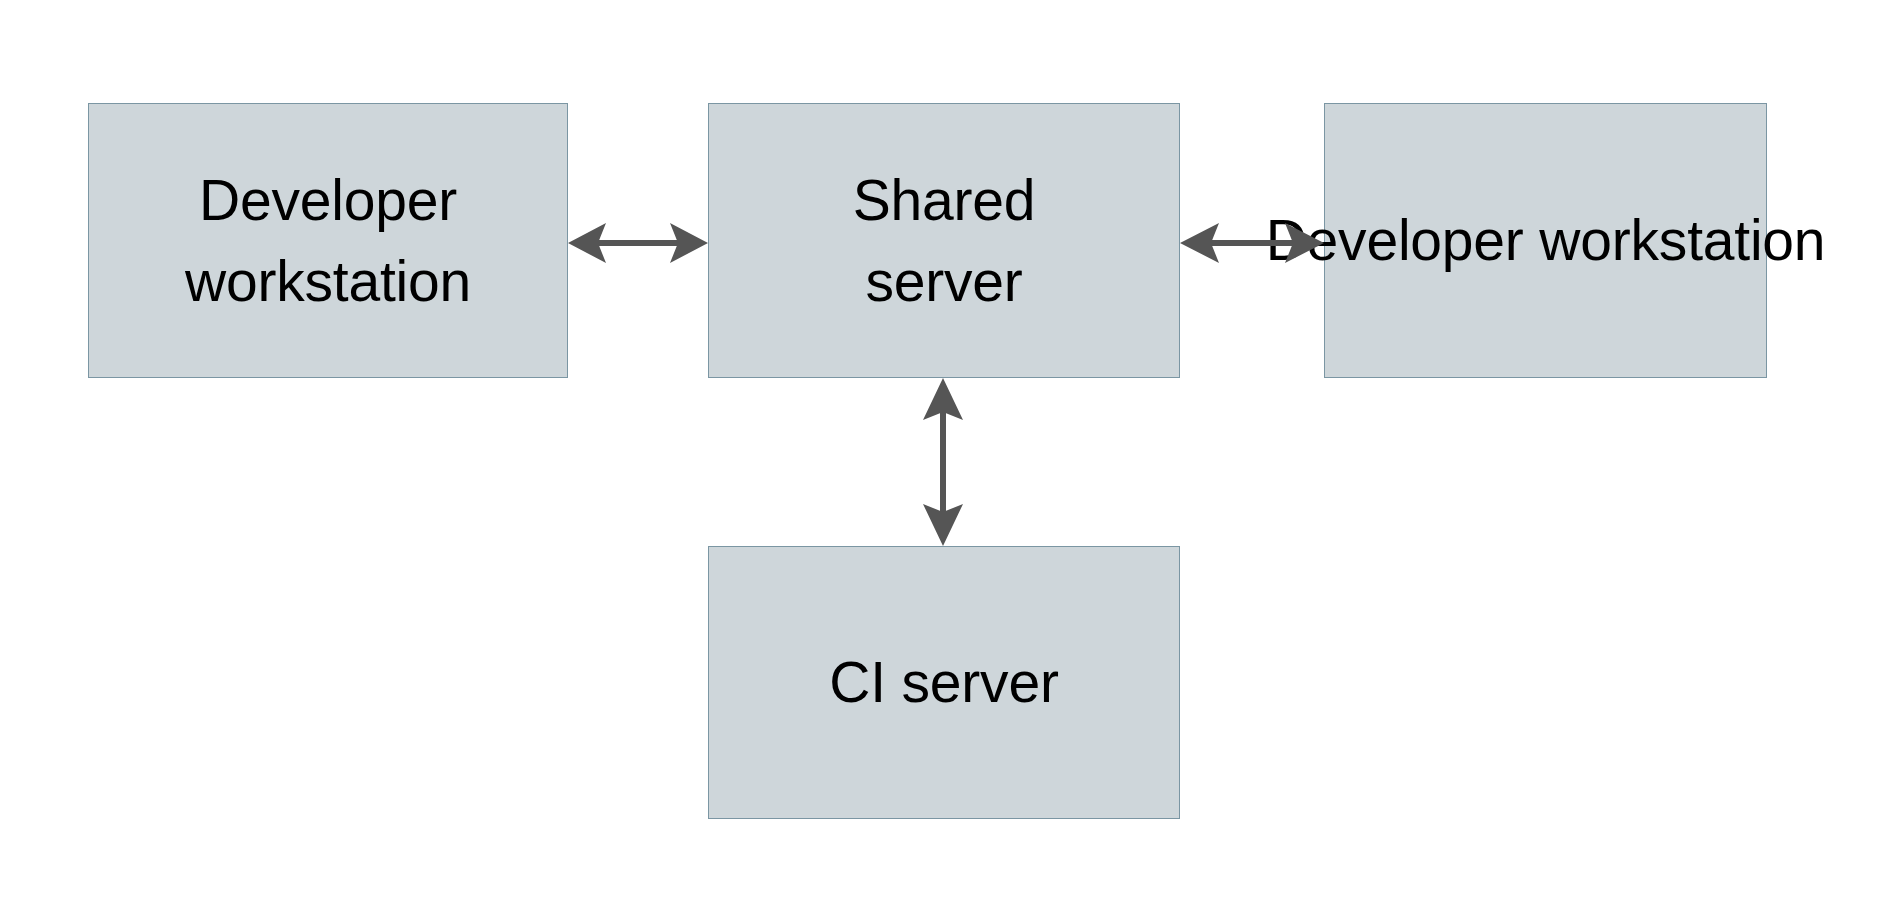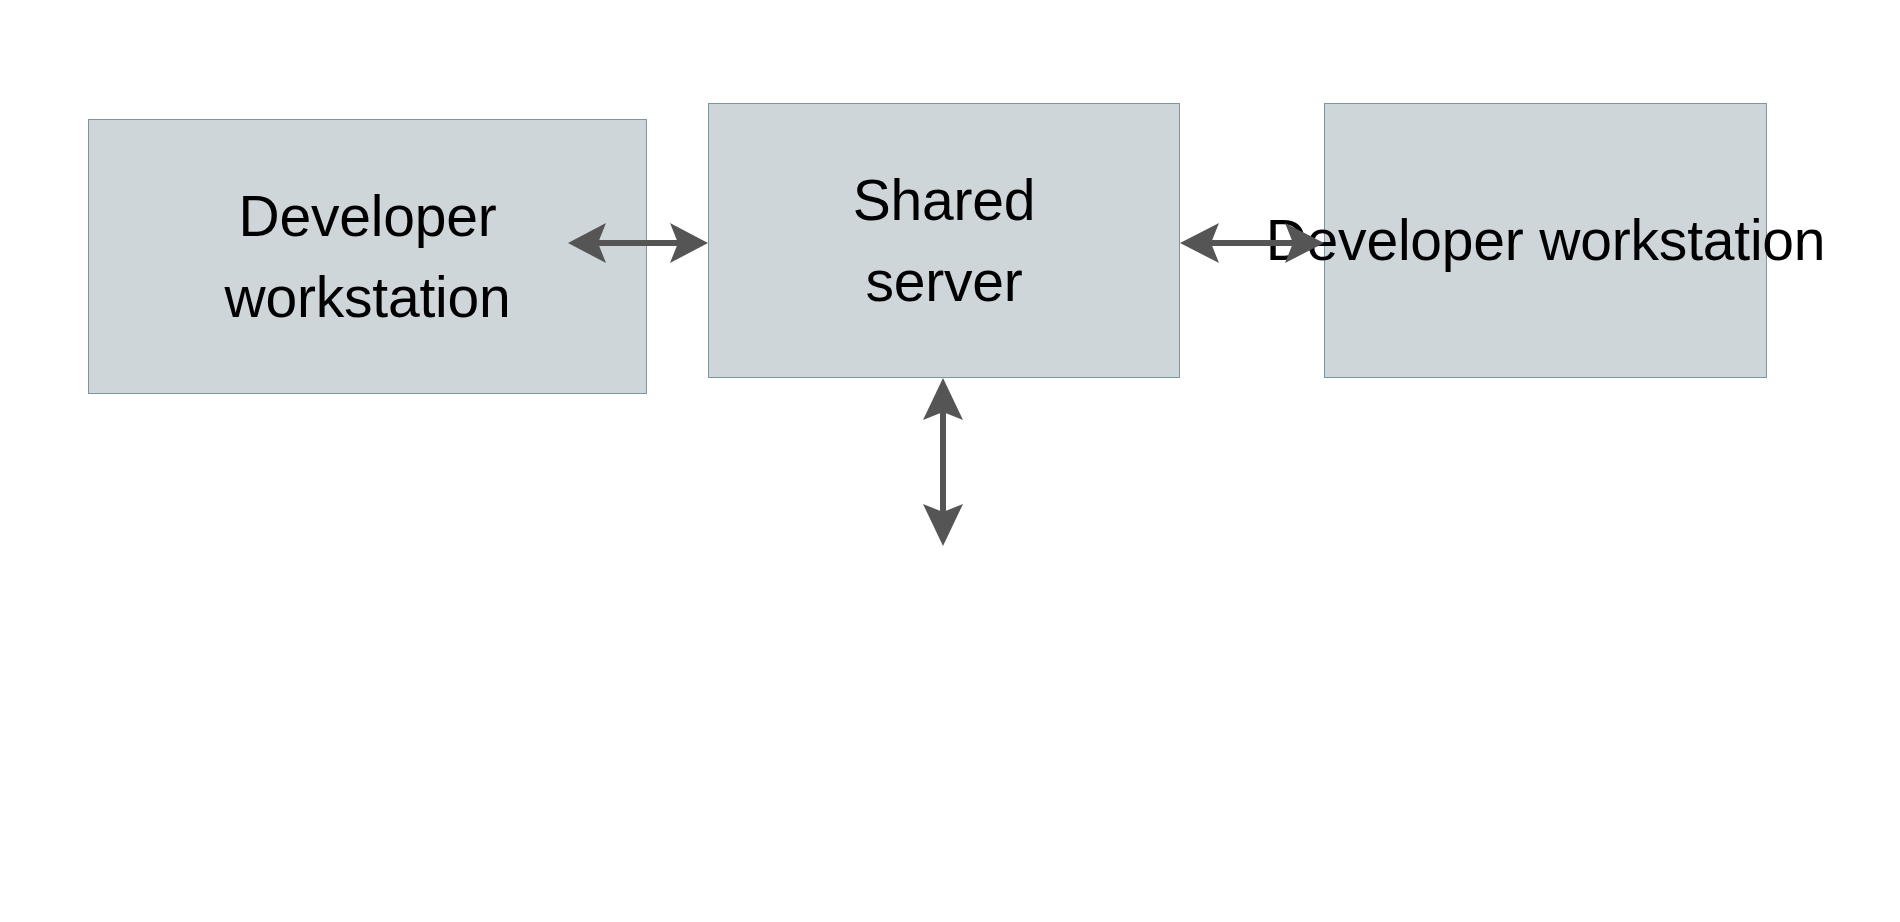--- a/index.html
+++ b/index.html
@@ -39,35 +39,38 @@
     position: absolute;
     overflow: visible;
     pointer-events: none;
   }
 </style>
 </head>
 <body>
 
 <div id="canvas">
 
-  <div class="node" style="left:88px; top:103px; width:559px; height:275px;margin-top:16px;">
+  <div class="node" style="left:88px; top:103px; width:480px; height:275px;">
     <div class="node-label">Developer
 workstation</div>
   </div>
 
   <div class="node" style="left:708px; top:103px; width:472px; height:275px;">
     <div class="node-label">Shared
 server</div>
   </div>
 
   <div class="node" style="left:1324px; top:103px; width:443px; height:275px;">
     <div class="node-label" style="white-space:nowrap;">Developer
 workstation</div>
   </div>
 
+  <div class="node" style="left:708px; top:546px; width:472px; height:273px;">
+    <div class="node-label">CI server</div>
+  </div>
 
   <svg class="edge-svg" style="left:568px; top:213px; width:140px; height:60px;" viewBox="0 0 140 60">
     <g fill="#555555" stroke="none">
 
       <rect x="28" y="27" width="84" height="6"></rect>
 
       <path d="M 0 30 L 38 10 L 30 30 L 38 50 Z"></path>
 
       <path d="M 140 30 L 102 10 L 110 30 L 102 50 Z"></path>
     </g>

